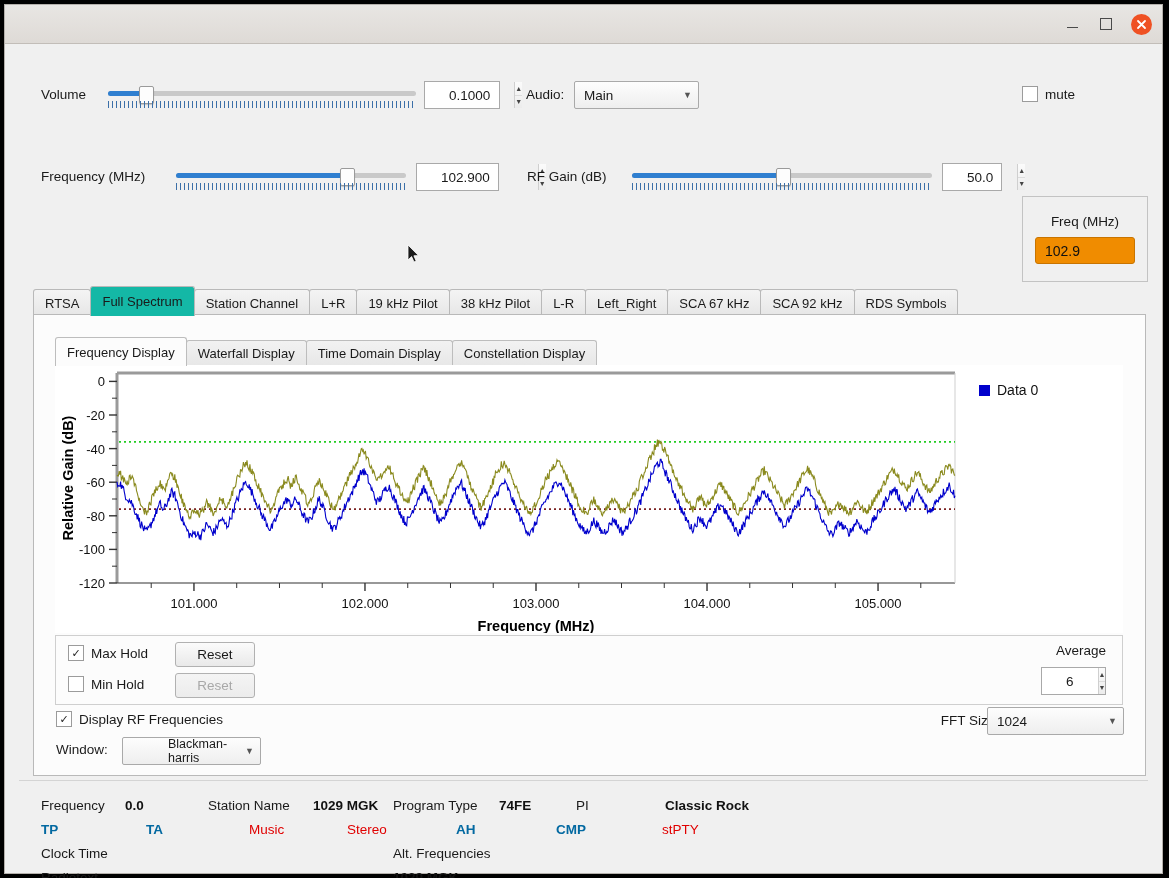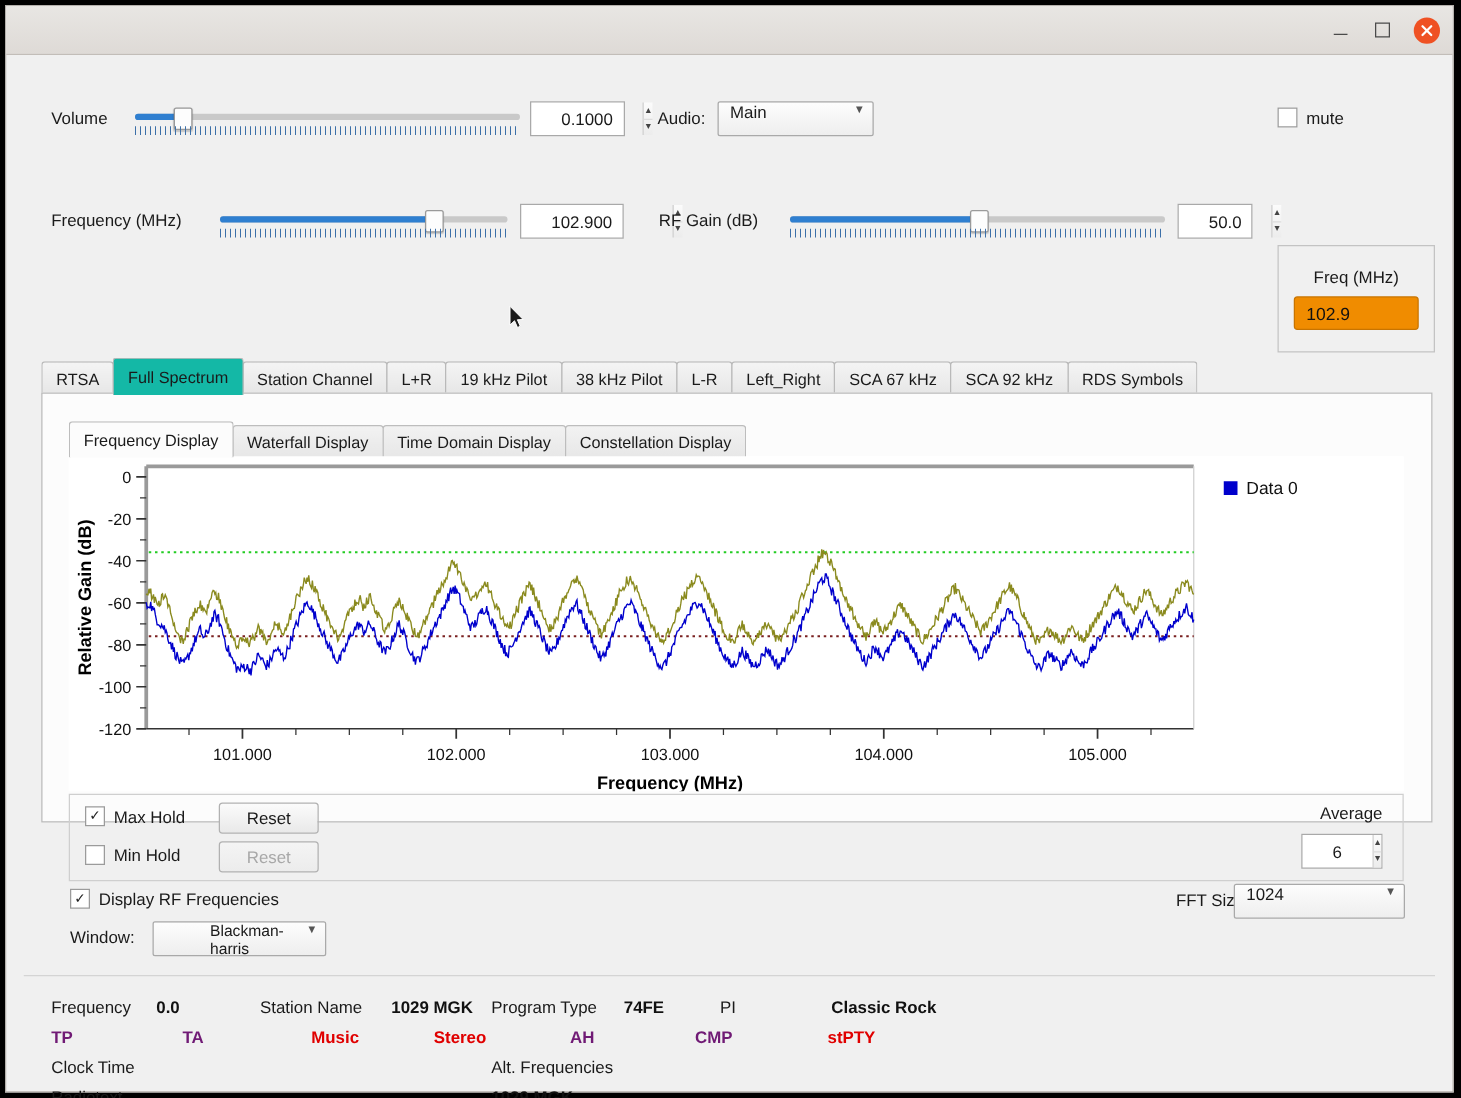--- a/index.html
+++ b/index.html
@@ -70,21 +70,21 @@
   .spin { display:inline-flex; height:26px; border:1px solid #a9a9a9;
           background:#fff; align-items:stretch; }
   .spin .val { display:flex; align-items:center; padding:0 24px; font-size:13.5px; }
   .spin .btns { width:17px; border-left:1px solid #cfcfcf;
                 background:linear-gradient(#fbfbfb,#ececec);
                 display:flex; flex-direction:column; }
   .spin .btns span { flex:1; display:flex; align-items:center; justify-content:center; font-size:7px; color:#444; line-height:1;}
   .spin .btns span:first-child{ border-bottom:1px solid #dcdcdc; }
 
   
-  .combo { display:inline-flex; height:26px;
+  .combo { display:inline-flex; align-items:center; height:26px;
            border:1px solid #a9a9a9; background:linear-gradient(#fdfdfd,#eeeeee);
            border-radius:2px; padding:0 6px 0 9px; font-size:13.5px; }
   .combo .cval{ flex:1; }
   .combo .carr { margin-left:12px; color:#555; font-size:9px; }
 
   
   .cbx { display:inline-flex; align-items:center; gap:7px; font-size:13.5px; cursor:pointer; }
   .cbx .box { width:14px; height:14px; border:1px solid #9b9b9b; background:#fff;
               display:flex; align-items:center; justify-content:center;
               font-size:11px; line-height:1; color:#222; }
@@ -107,21 +107,21 @@
             display:flex; align-items:flex-end; }
   .tab {
     height:26px; padding:0 11px; display:flex; align-items:center;
     font-size:13px; background:linear-gradient(#f4f4f4,#e6e6e6);
     border:1px solid #b9b9b9; border-bottom:none;
     border-top-left-radius:3px; border-top-right-radius:3px;
     margin-right:-1px; position:relative; cursor:pointer; white-space:nowrap;
   }
   .tab.active { background:#14b8a6; height:29px; z-index:3; font-weight:normal; }
   .tabpanel {
-    position:absolute; left:28px; top:270px; width:1113px; height:344px;
+    position:absolute; left:28px; top:270px; width:1113px; height:462px;
     background:#fcfcfc; border:1px solid #b9b9b9; box-sizing:border-box;
   }
   .subtabbar { position:absolute; left:21px; top:22px; display:flex; align-items:flex-end; }
   .subtab {
     height:25px; padding:0 11px; display:flex; align-items:center;
     font-size:13px; background:linear-gradient(#f2f2f2,#e7e7e7);
     border:1px solid #bdbdbd; border-bottom:none;
     border-top-left-radius:3px; border-top-right-radius:3px;
     margin-right:-1px; cursor:pointer; white-space:nowrap;
   }
@@ -136,22 +136,22 @@
     border:1px solid #b1b1b1; border-radius:3px;
     background:linear-gradient(#fbfbfb,#e9e9e9);
     font-size:13.5px; color:#1a1a1a; cursor:pointer;
   }
   .btn.disabled { color:#a8a8a8; background:linear-gradient(#f4f4f4,#ececec); cursor:default; }
 
   
   .rds { position:absolute; left:28px; top:745px; width:1113px; height:105px; font-size:13.5px; }
   .rds .k { color:#1a1a1a; }
   .rds .v { font-weight:bold; color:#111; }
-  .rds .inactive { color:#701a75; font-weight:bold; }
-  .rds .active { color:#e00000; font-weight:bold; }
+  .rds .inactive { color:#0369a1; font-weight:bold; }
+  .rds .active { color:#e00000; font-weight:normal; }
   .sep { position:absolute; left:14px; top:736px; width:1129px; height:1px; background:#d4d4d4; }
 
   .cursor { position:absolute; left:402px; top:200px; width:13px; height:19px; }
 </style>
 </head>
 <body>
 
 <div class="window">
 
   <div class="titlebar">

